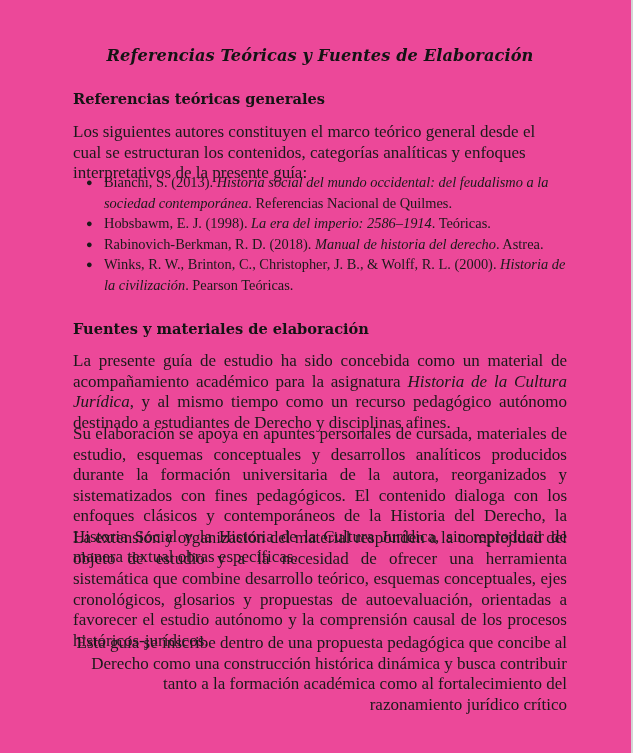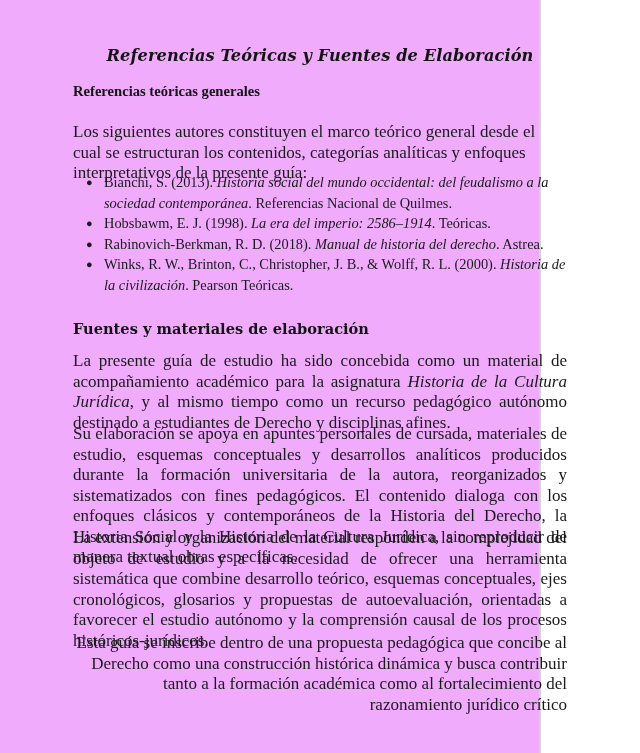--- a/index.html
+++ b/index.html
@@ -11,23 +11,23 @@
     width: 640px;
     height: 753px;
     position: relative;
     overflow: hidden;
     font-family: "DejaVu Serif", "Liberation Serif", serif;
     color: #1a1a1a;
   }
   .page {
     position: absolute;
     left: 0; top: 0;
-    width: 541px;
+    width: 633px;
     height: 753px;
-    background: #f0abfc;
+    background: #ec4899;
     border-right: 2px solid #d4d4d4;
     box-sizing: border-box;
   }
   .content {
     position: absolute;
     left: 73px;
     top: 0;
     width: 494px;
   }
   .doc-title {
@@ -43,21 +43,21 @@
     white-space: nowrap;
   }
   .heading {
     position: absolute;
     left: 0;
     font-weight: bold;
     font-size: 14.6px;
     color: #141414;
     white-space: nowrap;
   }
-  .h1 { top: 83px; font-family: Liberation Serif, serif; }
+  .h1 { top: 90px; }
   .h2 { top: 320px; }
   .para {
     position: absolute;
     left: 0;
     width: 494px;
     font-family: "Liberation Serif", "DejaVu Serif", serif;
     font-size: 17px;
     line-height: 20.5px;
     text-align: justify;
     color: #1a1a1a;

